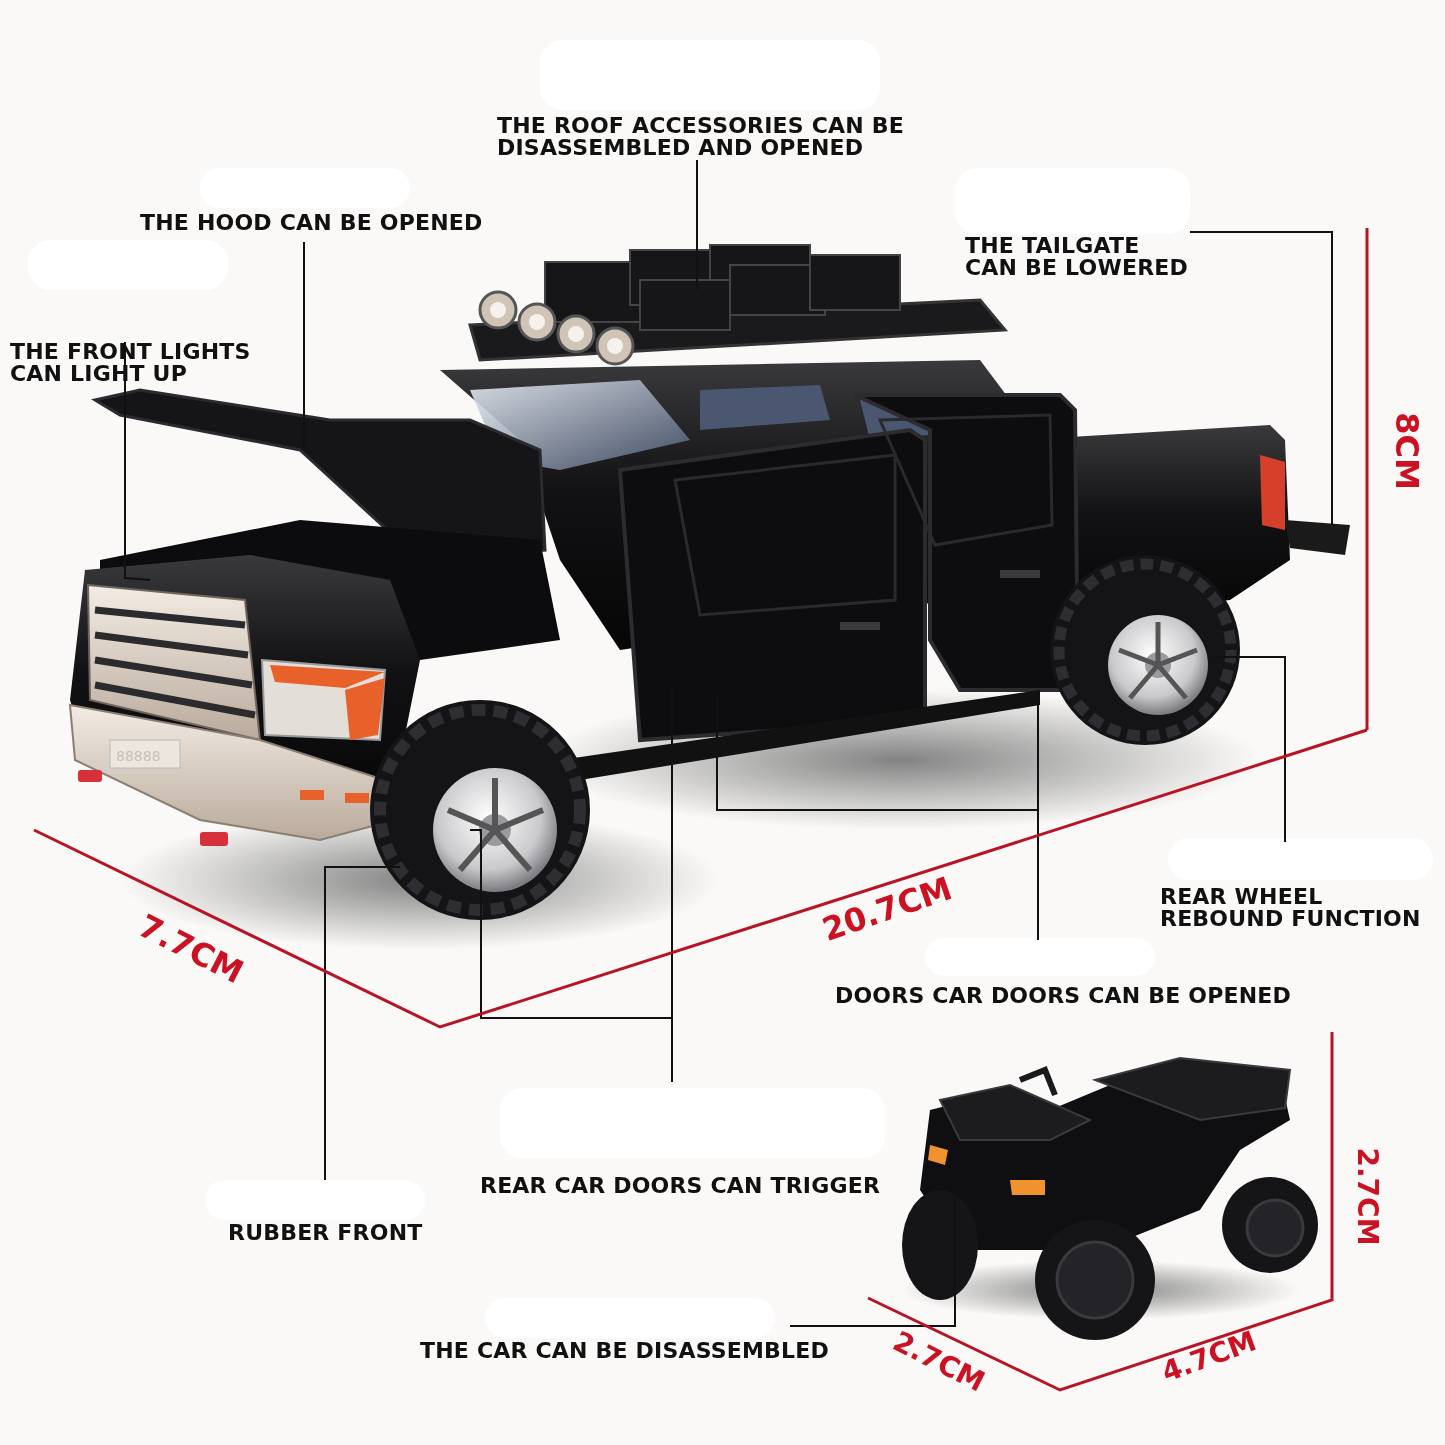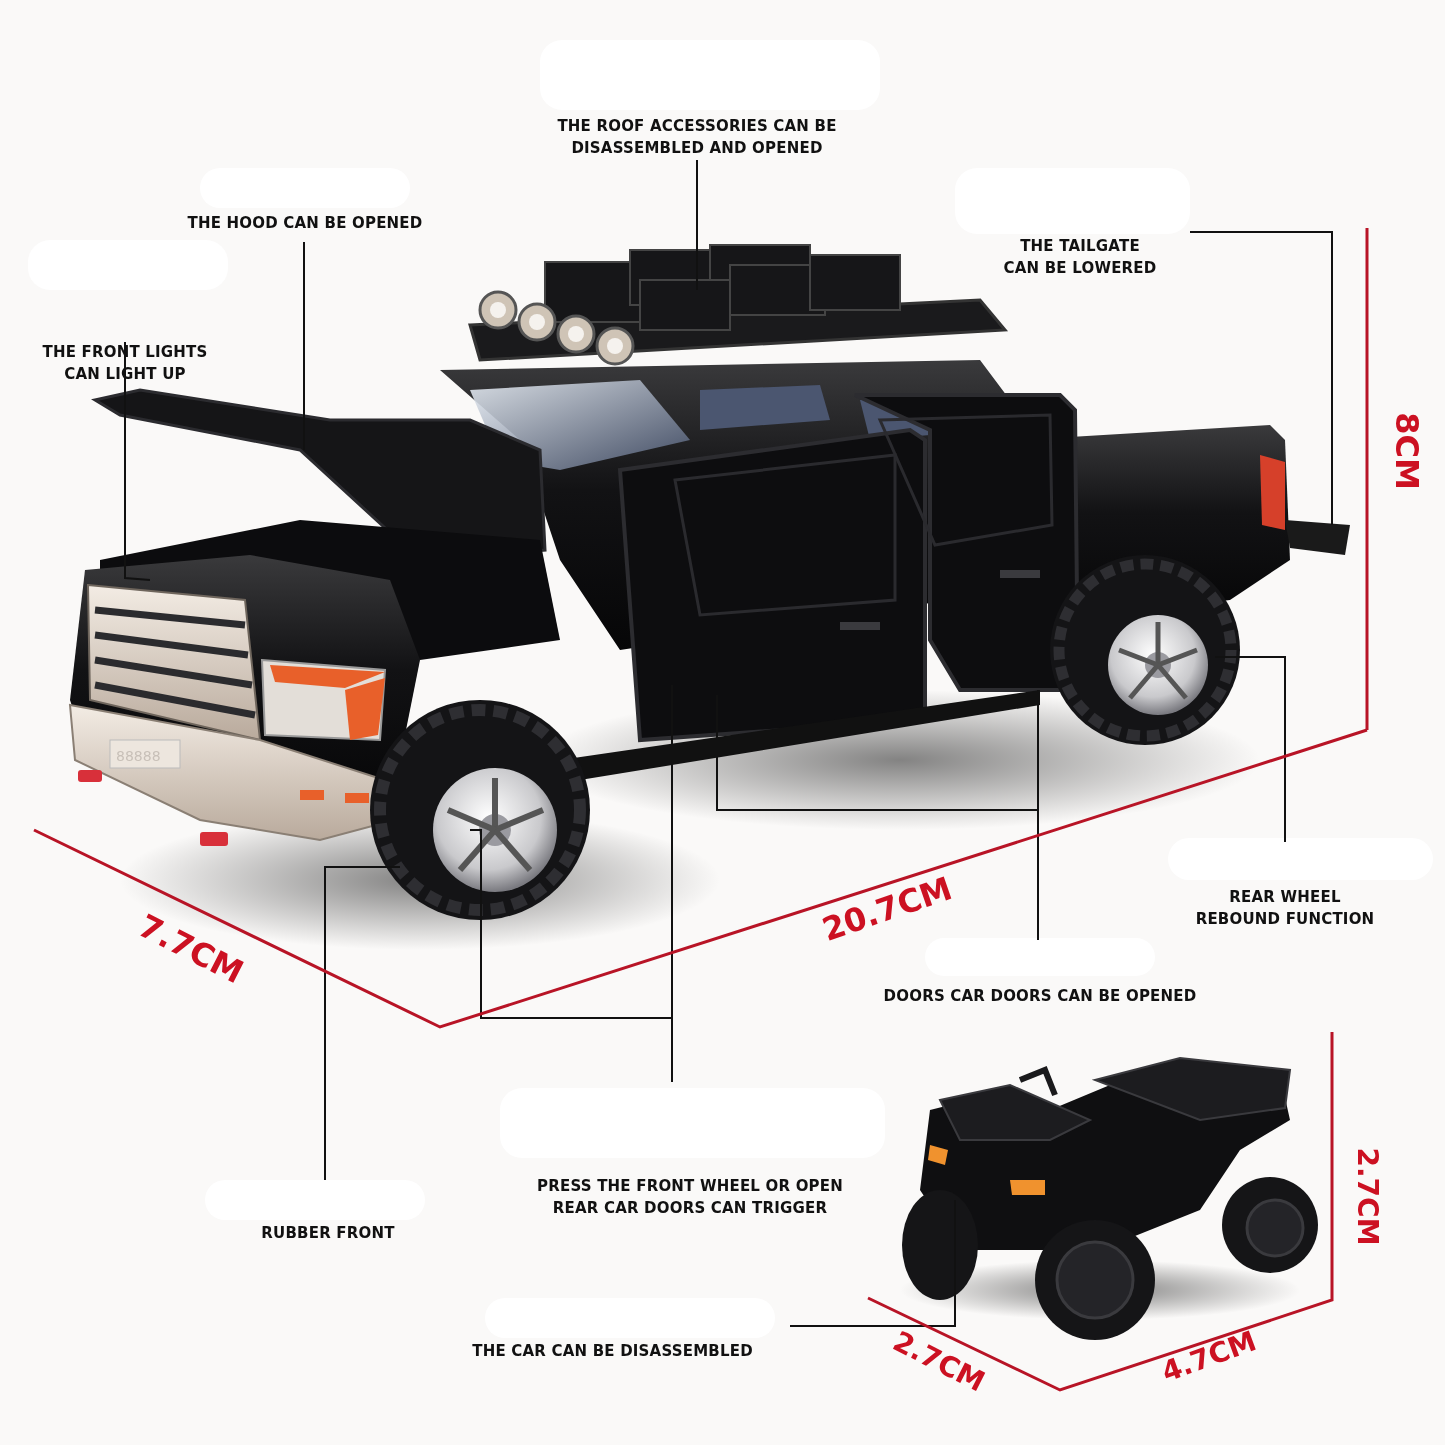--- a/index.html
+++ b/index.html
@@ -3,22 +3,22 @@
 <meta charset="utf-8">
 <style>
   html, body { margin: 0; padding: 0; }
   body {
     width: 1445px; height: 1445px; position: relative; overflow: hidden;
     background: #faf9f8;
     font-family: "DejaVu Sans", sans-serif;
   }
   #stage { position: absolute; left: 0; top: 0; width: 1445px; height: 1445px; }
   .label {
-    position: absolute; color: #111; font-weight: bold; font-size: 15px;
-    line-height: 22px; text-align: center; white-space: nowrap; letter-spacing: 0.2px;
+    position: absolute; color: #111; font-weight: bold; font-size: 22px;
+    line-height: 22px; white-space: nowrap; letter-spacing: 0.2px;
     font-family: "DejaVu Sans", sans-serif;
   }
   .label span { display: block; }
   .dim {
     position: absolute; color: #cc1122; font-weight: bold; font-size: 32px;
     font-family: "DejaVu Sans", sans-serif; white-space: nowrap; transform-origin: center center;
   }
   .blob { position: absolute; background: #ffffff; border-radius: 22px; }
 </style>
 </head>
@@ -206,21 +206,20 @@
     <span>THE TAILGATE</span>
     <span>CAN BE LOWERED</span>
   </div>
   <div class="label" style="left:835px;top:985px;width:410px;">
     <span>DOORS CAR DOORS CAN BE OPENED</span>
   </div>
   <div class="label" style="left:228px;top:1222px;width:200px;">
     <span>RUBBER FRONT</span>
   </div>
   <div class="label" style="left:480px;top:1175px;width:420px;">
-    <span>PRESS THE FRONT WHEEL OR OPEN</span>
     <span>REAR CAR DOORS CAN TRIGGER</span>
   </div>
   <div class="label" style="left:420px;top:1340px;width:385px;">
     <span>THE CAR CAN BE DISASSEMBLED</span>
   </div>
 
   <div class="dim" style="left:1368px;top:432px;transform:rotate(90deg);">8CM</div>
   <div class="dim" style="left:820px;top:890px;transform:rotate(-19deg);">20.7CM</div>
   <div class="dim" style="left:135px;top:930px;transform:rotate(27deg);">7.7CM</div>
   <div class="dim" style="left:1318px;top:1180px;transform:rotate(90deg);font-size:28px;">2.7CM</div>

